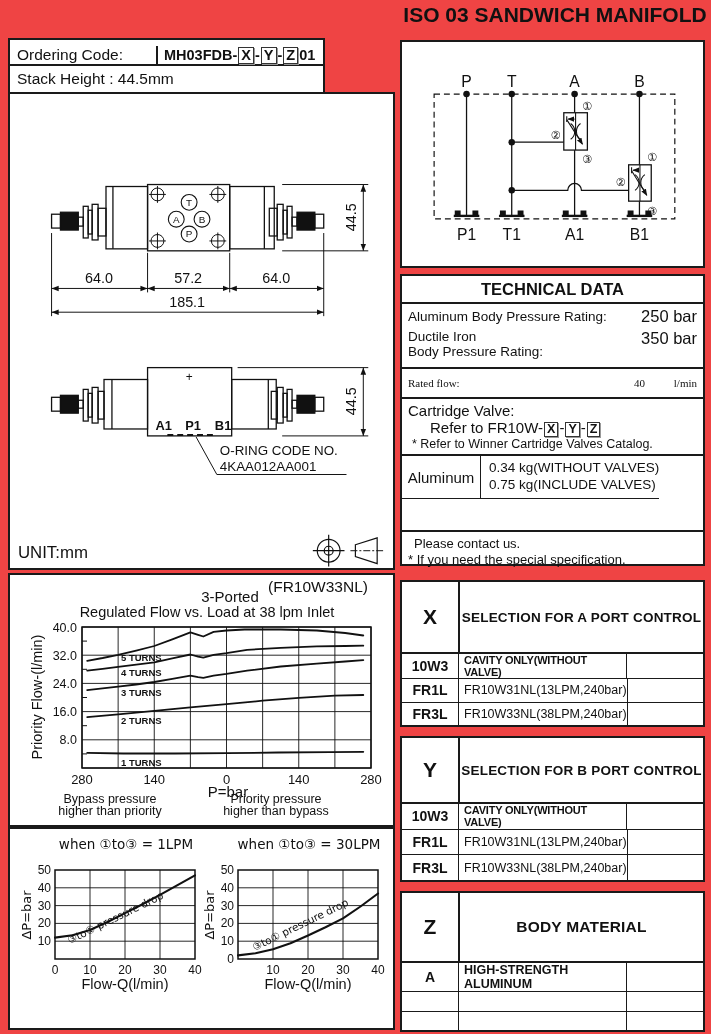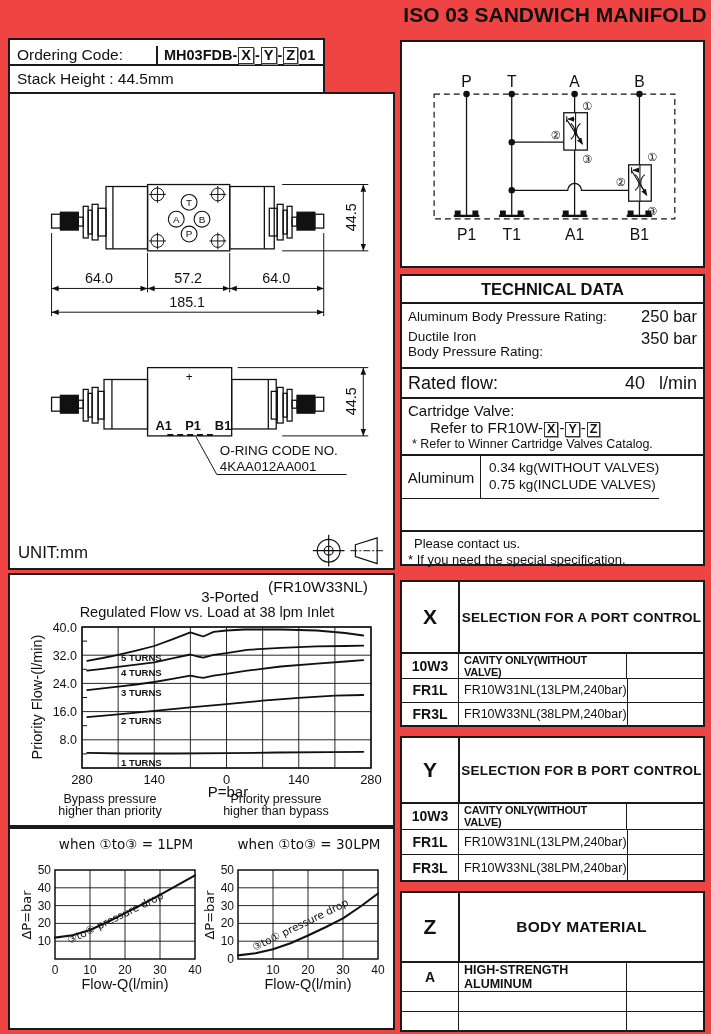--- a/index.html
+++ b/index.html
@@ -290,21 +290,21 @@
       <span style="margin-left:auto;font-size:16.5px;">250 bar</span>
     </div>
     <div class="tech-row" style="height:38px;font-size:13.5px;align-items:flex-start;padding-bottom:3px;">
       <span>
         <span>Ductile Iron</span><br>
         <span>Body Pressure Rating:</span>
       </span>
       <span style="margin-left:auto;font-size:16.5px;">350 bar</span>
     </div>
     <div class="tech-divider"></div>
-    <div class="tech-row" style="height:28px;font-size:18px;">
+    <div class="tech-row" style="height:28px;font-size:11px;font-family:Liberation Serif, serif;">
       <span>Rated flow:</span>
       <span style="margin-left:auto;">40</span>
       <span style="width:52px;text-align:right;">l/min</span>
     </div>
     <div class="tech-divider"></div>
     <div style="padding:3px 6px 0 6px;height:55px;box-sizing:border-box;">
       <div style="font-size:15px;">Cartridge Valve:</div>
       <div style="font-size:15px;padding-left:22px;">
         <span>Refer to FR10W-</span><span class="code-box" style="font-size:12.5px;">X</span><span>-</span><span class="code-box" style="font-size:12.5px;">Y</span><span>-</span><span class="code-box" style="font-size:12.5px;">Z</span>
       </div>

